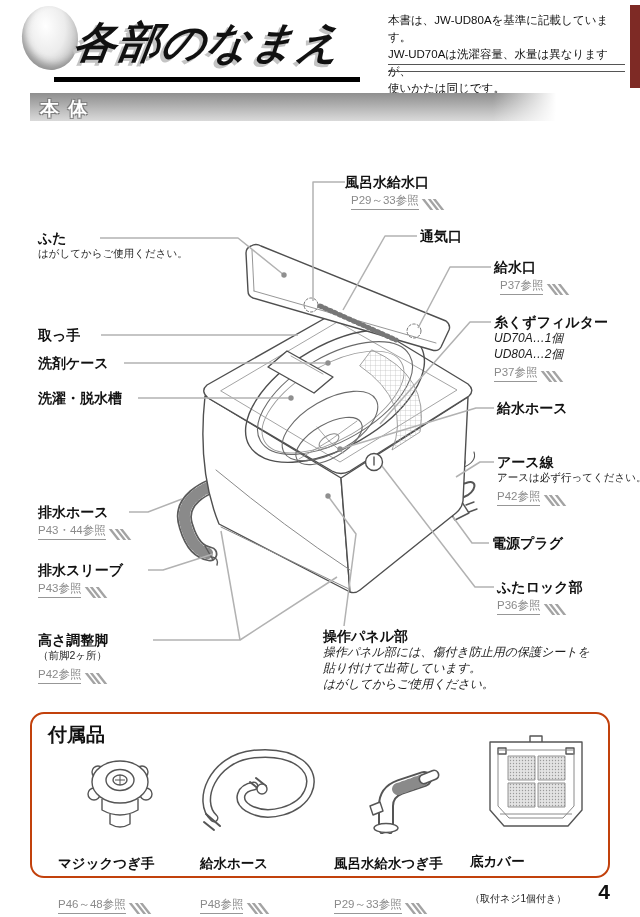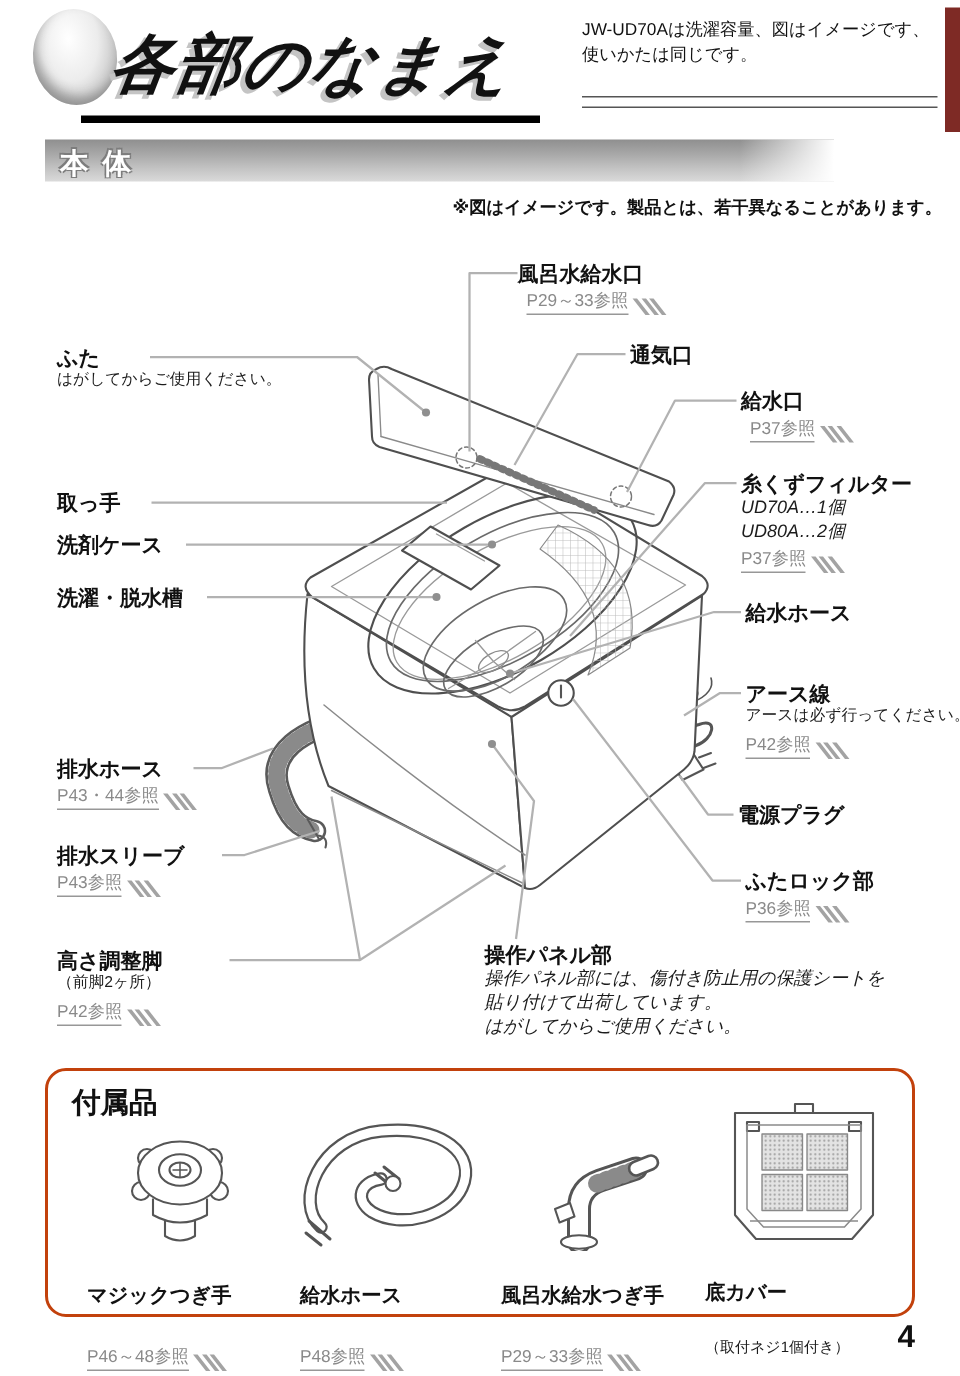--- a/index.html
+++ b/index.html
@@ -46,30 +46,30 @@
 </style>
 </head>
 <body>
 
 <div class="page">
 
   <div class="title-ellipse"></div>
   <h1 class="page-title">各部のなまえ</h1>
   <div class="title-underline"></div>
   <div class="head-note">
-    <div>JW-UD70Aは洗濯容量、図はイメージです、</div>
+    <div>本書は、JW-UD80Aを基準に記載しています。</div>
+    <div>JW-UD70Aは洗濯容量、水量は異なりますが、</div>
     <div>使いかたは同じです。</div>
   </div>
   <div class="head-note-rule"></div>
   <div class="red-tab" style="background:#7e2a25;"></div>
 
   <div class="section-bar">
     <span>本 体</span>
   </div>
-  <div class="disclaimer">※図はイメージです。製品とは、若干異なることがあります。</div>
 
   <svg class="diagram-svg" viewBox="0 0 640 917">
     <defs>
       <pattern id="mesh" width="5" height="5" patternUnits="userSpaceOnUse">
         <path d="M0 0H5M0 0V5" stroke="#bdbdbd" stroke-width="0.7" fill="none"></path>
       </pattern>
       <pattern id="dots" width="3" height="3" patternUnits="userSpaceOnUse">
         <rect width="3" height="3" fill="#e3e3e3"></rect>
         <circle cx="1.5" cy="1.5" r="0.7" fill="#9a9a9a"></circle>
       </pattern>

